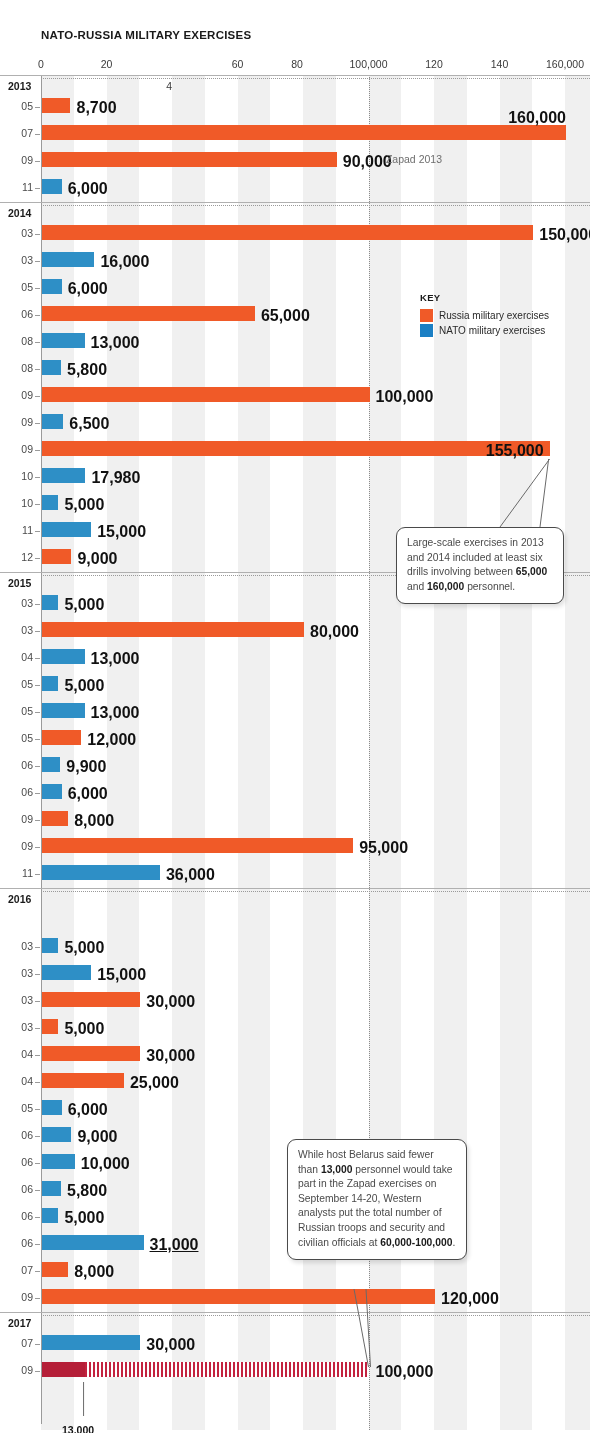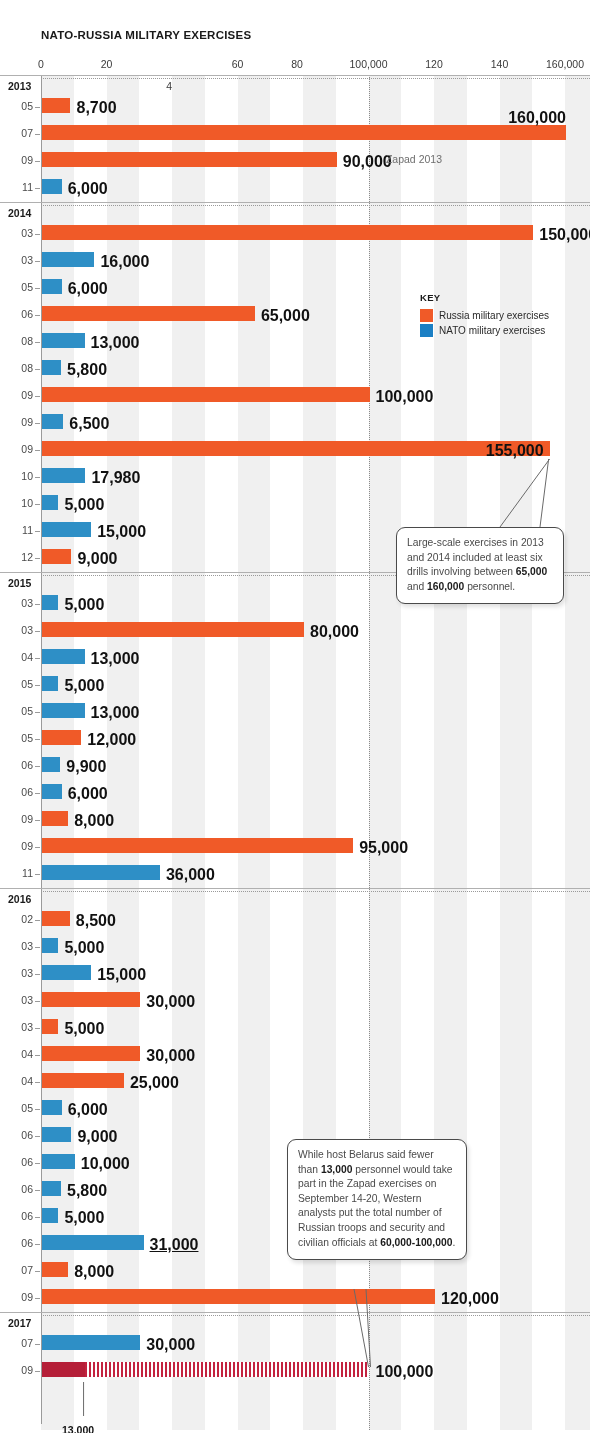--- a/index.html
+++ b/index.html
@@ -425,26 +425,20 @@
             <div class="row-label">11</div>
             <div class="row-tick"></div>
             <div class="bar nato" style="width: 117.9px;"></div>
             <div class="bar-value" style="left: 165.9px;">36,000</div>
           </div>
         </div>
         <div class="year-group" style="top: 813px; height: 424px;">
           <div class="year-rule-top"></div>
           <div class="year-rule-dotted"></div>
           <div class="year-label">2016</div>
-          <div class="row" style="top: 19px;">
-            <div class="row-label">02</div>
-            <div class="row-tick"></div>
-            <div class="bar russia" style="width: 27.8375px;"></div>
-            <div class="bar-value" style="left: 75.8375px;">8,500</div>
-          </div>
           <div class="row" style="top: 46px;">
             <div class="row-label">03</div>
             <div class="row-tick"></div>
             <div class="bar nato" style="width: 16.375px;"></div>
             <div class="bar-value" style="left: 64.375px;">5,000</div>
           </div>
           <div class="row" style="top: 73px;">
             <div class="row-label">03</div>
             <div class="row-tick"></div>
             <div class="bar nato" style="width: 49.125px;"></div>

